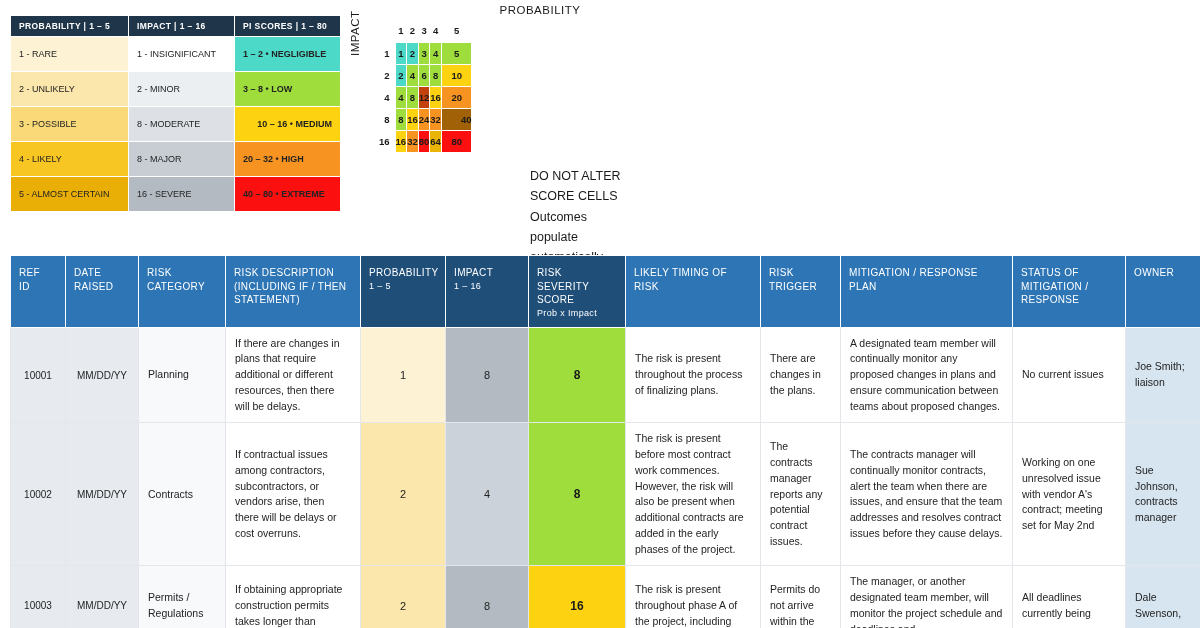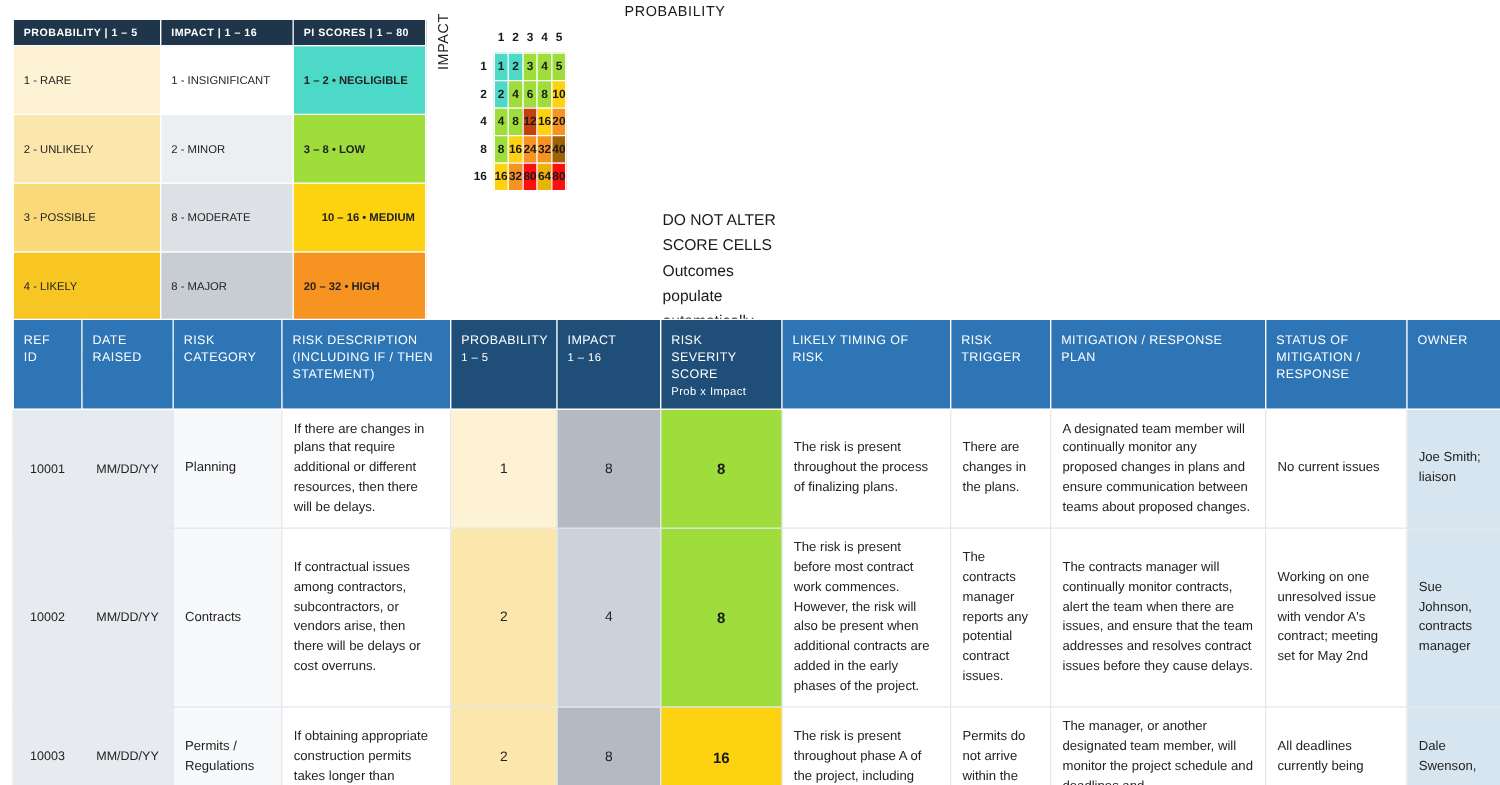--- a/index.html
+++ b/index.html
@@ -23,21 +23,21 @@
     font-size: 8.5px;
     font-weight: bold;
     letter-spacing: 0.4px;
     text-align: left;
     padding: 5px 8px;
     height: 18px;
     border: 1px solid #ffffff;
   }
   .key-table td {
     font-size: 9px;
-    padding: 22px 8px;
+    padding: 12px 8px;
     height: 22px;
     border: 1px solid #ffffff;
     color: #232323;
     white-space: nowrap;
   }
   .kc-prob { width: 118px; }
   .kc-imp  { width: 106px; }
   .kc-pi   { width: 106px; font-weight: bold; }
 
   
@@ -197,21 +197,21 @@
             <td style="background: #c2410c;">12</td>
             <td style="background: rgb(252, 210, 17);">16</td>
             <td style="background: rgb(247, 148, 33);">20</td>
           </tr>
           <tr>
             <th class="row-h">8</th>
             <td style="background: rgb(158, 221, 60);">8</td>
             <td style="background: rgb(252, 210, 17);">16</td>
             <td style="background: rgb(247, 148, 33);">24</td>
             <td style="background: rgb(247, 148, 33);">32</td>
-            <td style="background: #a16207;">40</td>
+            <td style="background: #a16207; padding-left: 19px;">40</td>
           </tr>
           <tr>
             <th class="row-h">16</th>
             <td style="background: rgb(252, 210, 17);">16</td>
             <td style="background: rgb(247, 148, 33);">32</td>
             <td style="background: rgb(251, 15, 15);">80</td>
             <td style="background: #eab308;">64</td>
             <td style="background: rgb(251, 15, 15);">80</td>
           </tr>
         </tbody>

